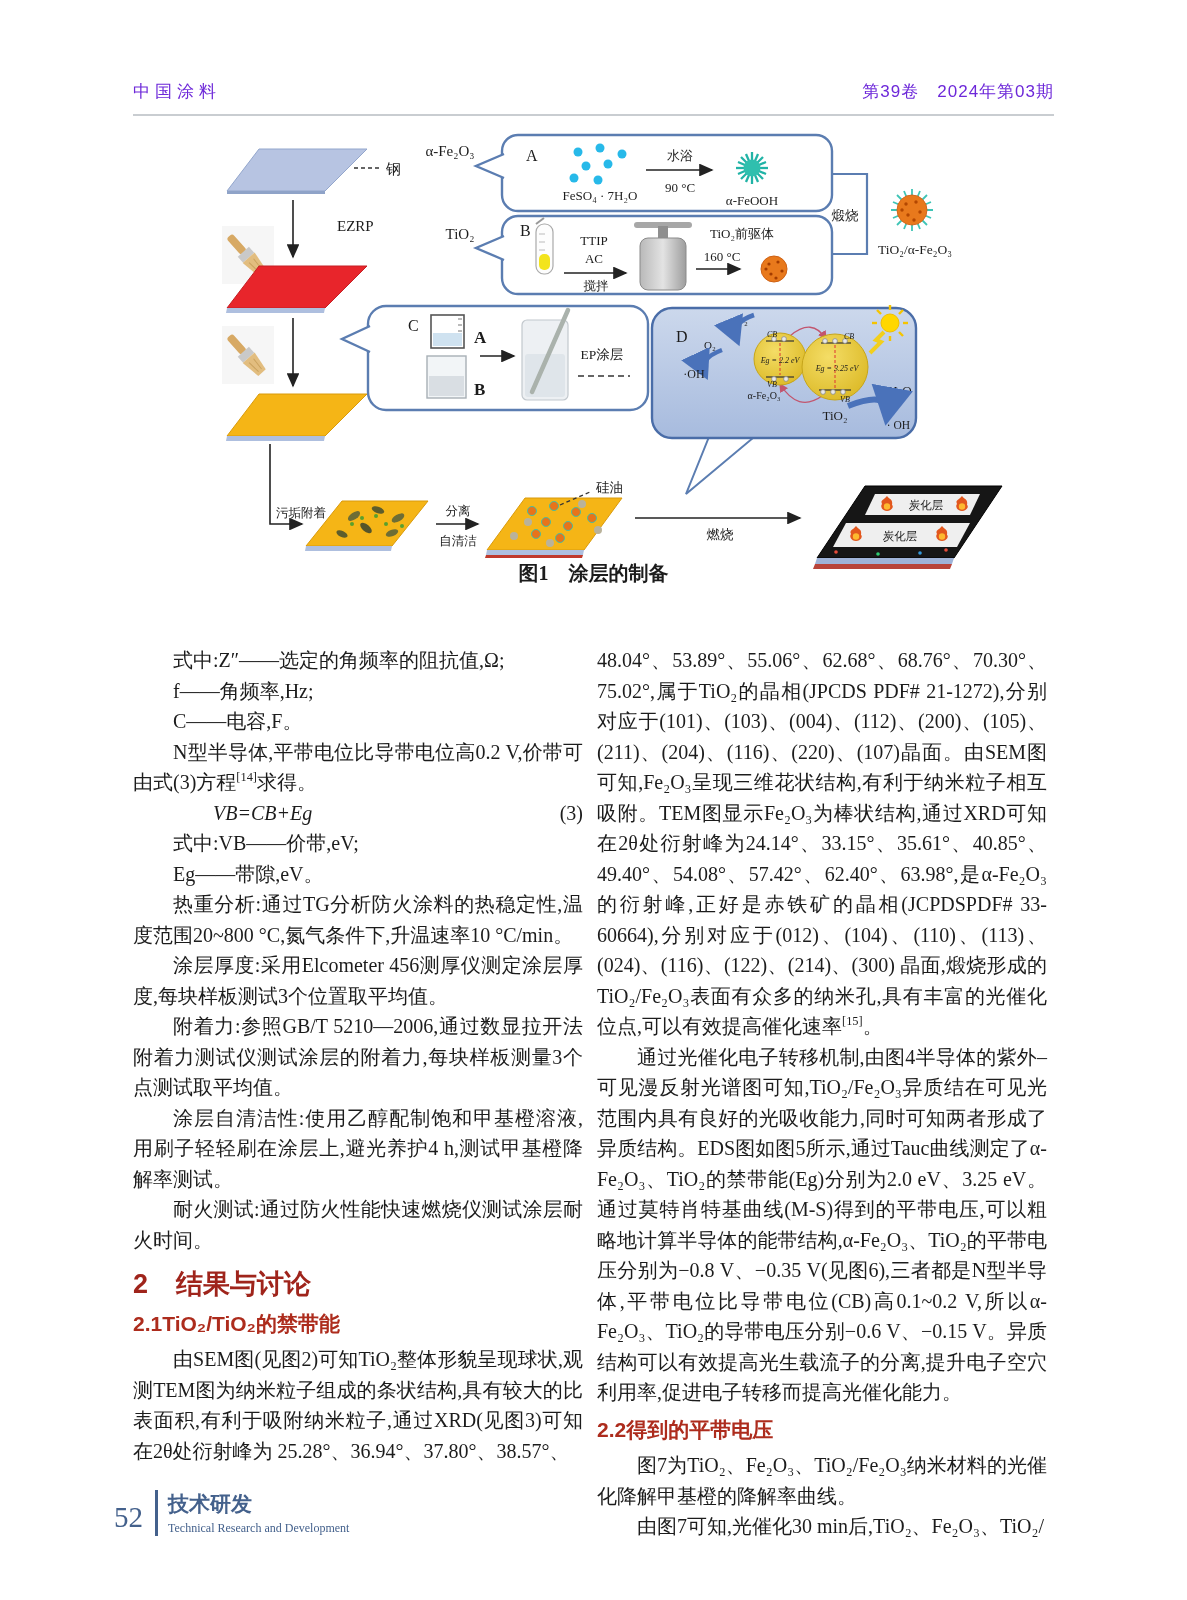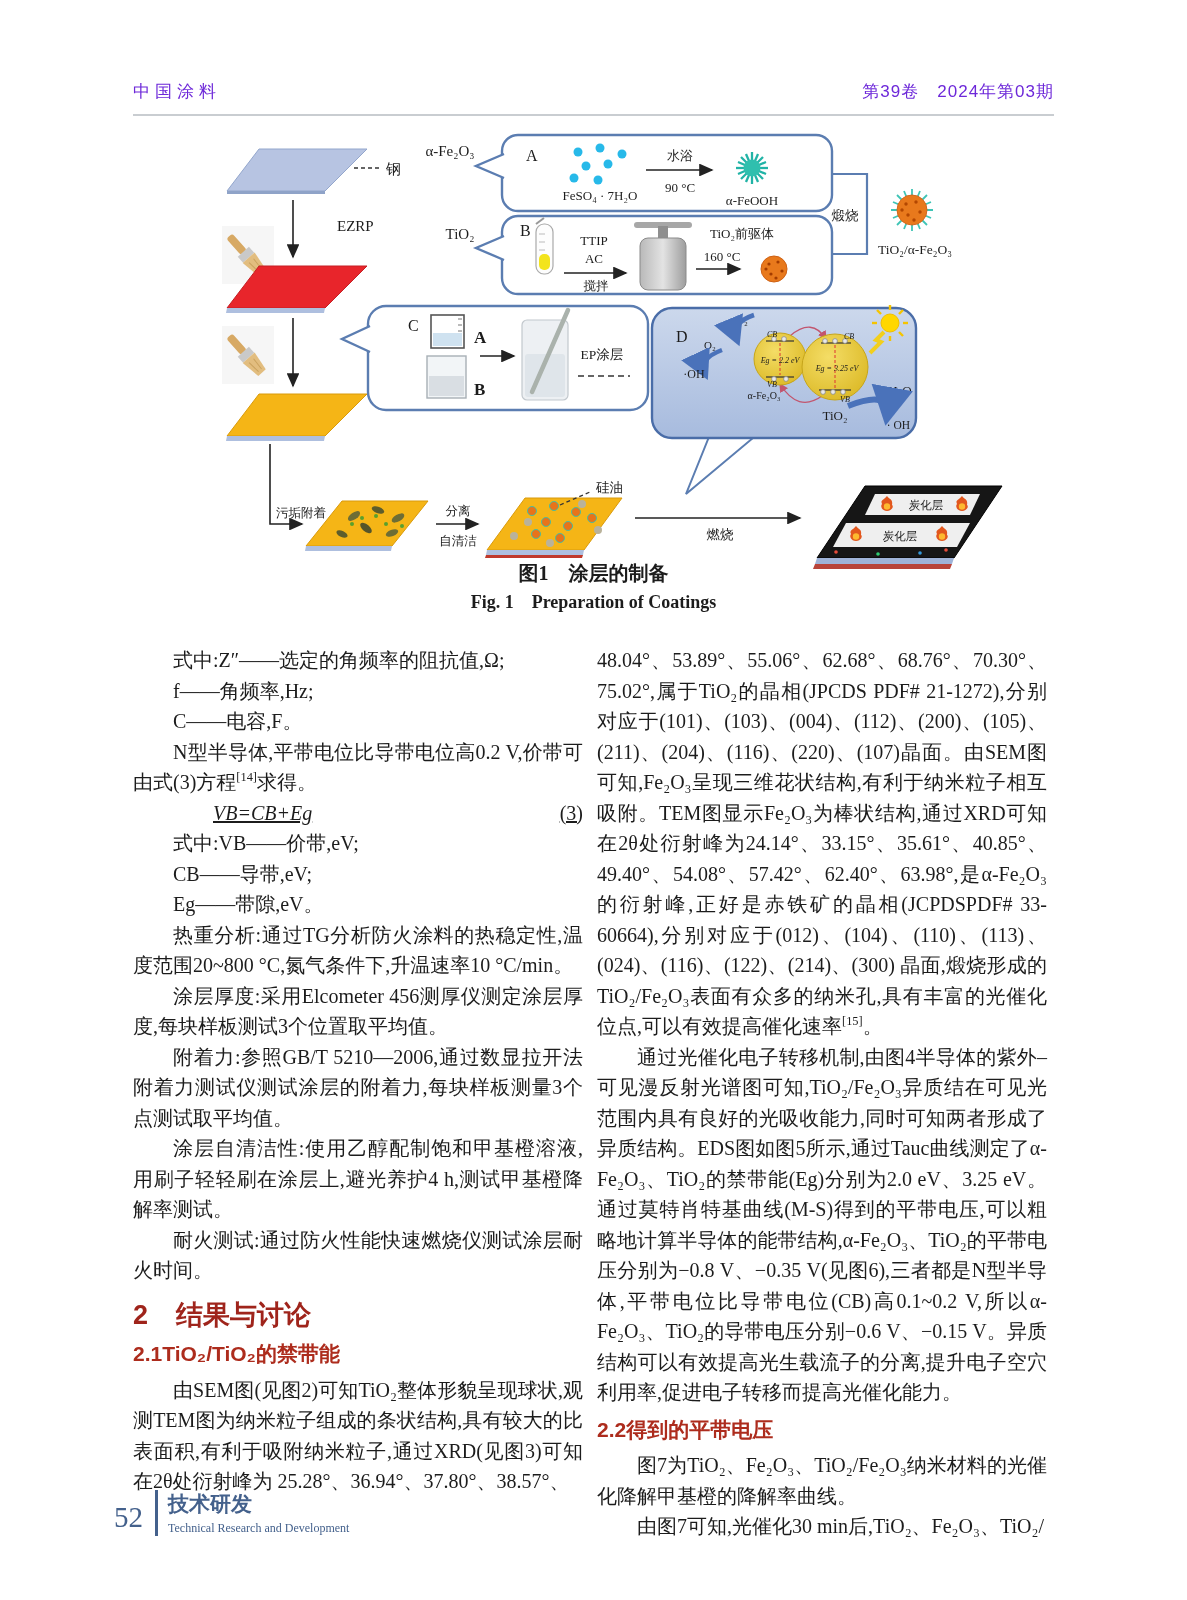--- a/index.html
+++ b/index.html
@@ -21,21 +21,21 @@
   .caption .zh{font-size:20px;font-weight:bold;}
   .caption .en{font-size:18px;font-weight:bold;margin-top:3px;}
   
   .col{position:absolute;top:645px;width:450px;font-size:20px;line-height:30.5px;
        text-align:justify;}
   .col-left{left:133px;}
   .col-right{left:597px;}
   .col p{margin:0;text-indent:2em;}
   .col p.noindent{text-indent:0;}
   .col sup{font-size:0.62em;line-height:0;}
-  .eqrow{display:flex;justify-content:space-between;margin:0;text-decoration:underline;}
+  .eqrow{display:flex;justify-content:space-between;margin:0;}
   .eqrow .eq{font-style:italic;padding-left:2em;}
   .h1x{display:flex;gap:28px;margin:14px 0 9px;font-family:"Liberation Sans",sans-serif;
        color:#9f241b;font-size:27px;font-weight:bold;text-indent:0;}
   .h2x{display:flex;margin:7px 0 5px;font-family:"Liberation Sans",sans-serif;
        color:#ad2c1d;font-size:21px;font-weight:bold;text-indent:0;}
   
   .footer{position:absolute;left:114px;top:1490px;display:flex;color:#44618c;}
   .footer .pg{font-size:29px;align-self:flex-end;padding:0 12px 2px 0;}
   .footer .bar{border-left:3px solid #44618c;}
   .footer .blk{padding-left:10px;display:flex;flex-direction:column;justify-content:center;}
@@ -365,34 +365,32 @@
       </g>
 
       <text x="770" y="269" font-size="13" text-anchor="middle">H₂O</text>
       <path d="M718,280 Q762,263 757,291" fill="none" stroke="#4a72ba" stroke-width="6" marker-end="url(#mB)"></path>
       <text x="780" y="303" font-size="11.5" text-anchor="end">· OH</text>
     </svg>
   </div>
 
   <div class="caption">
     <div class="zh">图1　涂层的制备</div>
-    <div class="en">Fig. 1　Preparation of Coatings</div>
   </div>
 
   <div class="col col-left">
     <p>式中:Z″——选定的角频率的阻抗值,Ω;</p>
     <p>f——角频率,Hz;</p>
     <p>C——电容,F。</p>
     <p><span>N型半导体,平带电位比导带电位高0.2 V,价带可由式(3)方程</span><sup>[14]</sup><span>求得。</span></p>
     <p class="eqrow">
       <span class="eq">VB=CB+Eg</span>
       <span class="eqnum">(3)</span>
     </p>
     <p>式中:VB——价带,eV;</p>
-    <p>CB——导带,eV;</p>
     <p>Eg——带隙,eV。</p>
     <p>热重分析:通过TG分析防火涂料的热稳定性,温度范围20~800 °C,氮气条件下,升温速率10 °C/min。</p>
     <p>涂层厚度:采用Elcometer 456测厚仪测定涂层厚度,每块样板测试3个位置取平均值。</p>
     <p>附着力:参照GB/T 5210—2006,通过数显拉开法附着力测试仪测试涂层的附着力,每块样板测量3个点测试取平均值。</p>
     <p>涂层自清洁性:使用乙醇配制饱和甲基橙溶液,用刷子轻轻刷在涂层上,避光养护4 h,测试甲基橙降解率测试。</p>
     <p>耐火测试:通过防火性能快速燃烧仪测试涂层耐火时间。</p>
     <div class="h1x">
       <span>2</span>
       <span>结果与讨论</span>
     </div>

